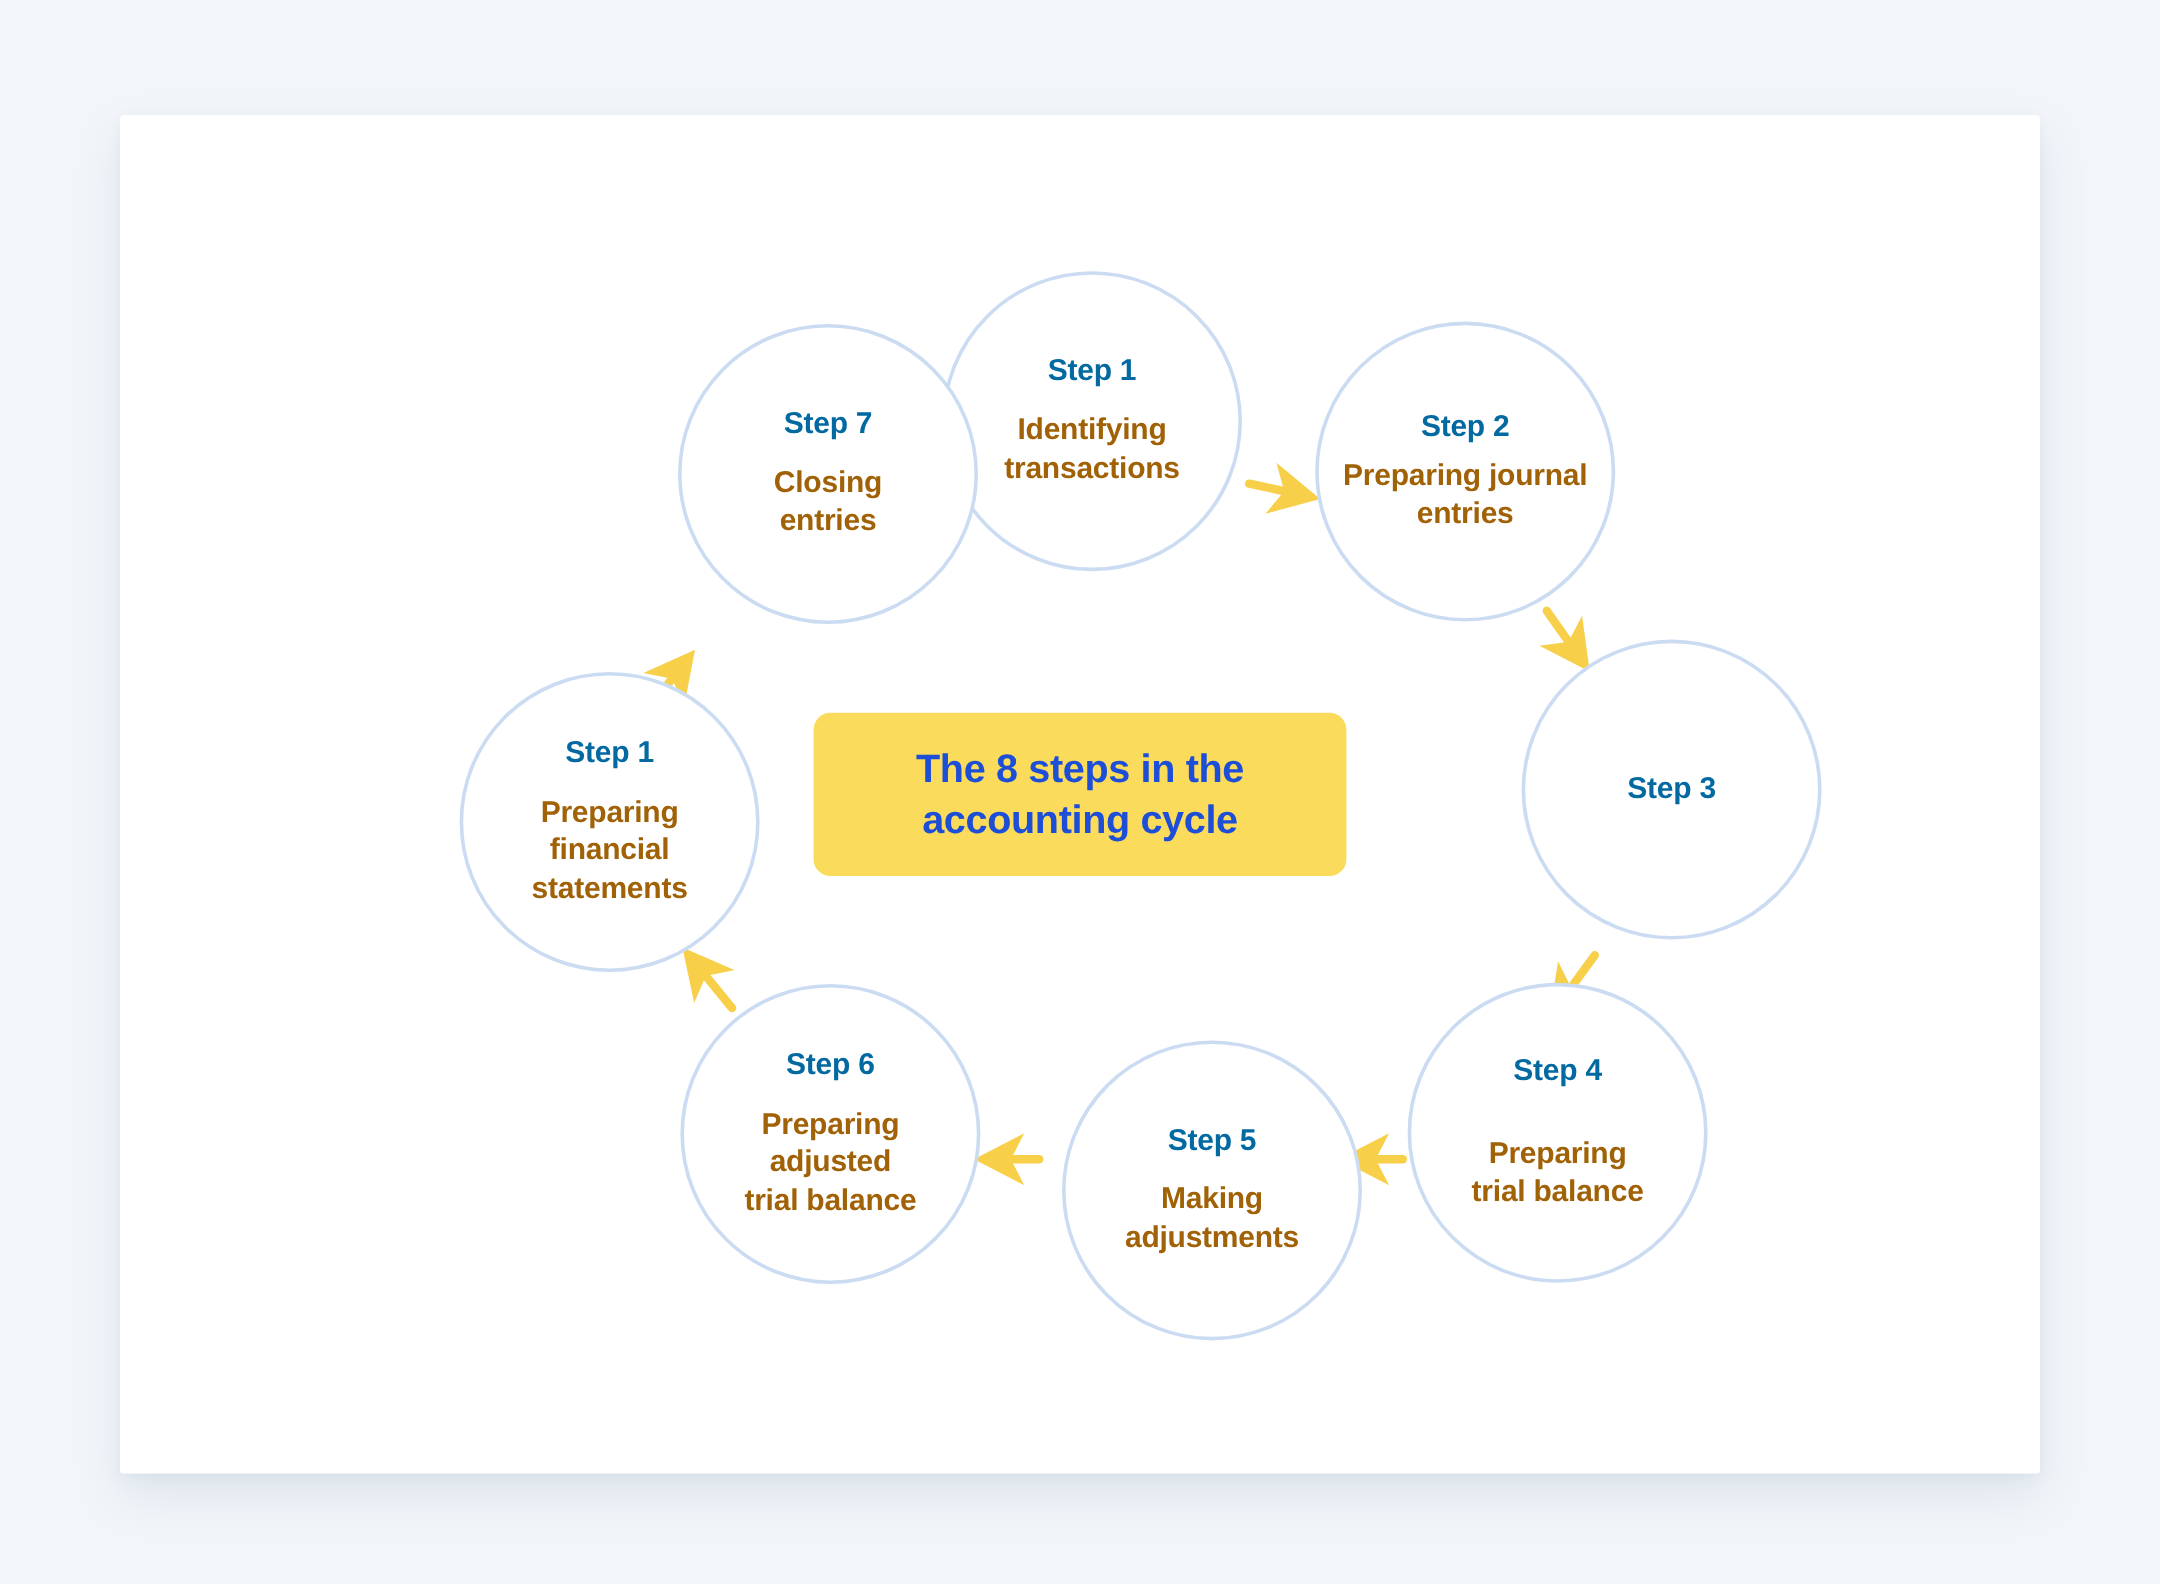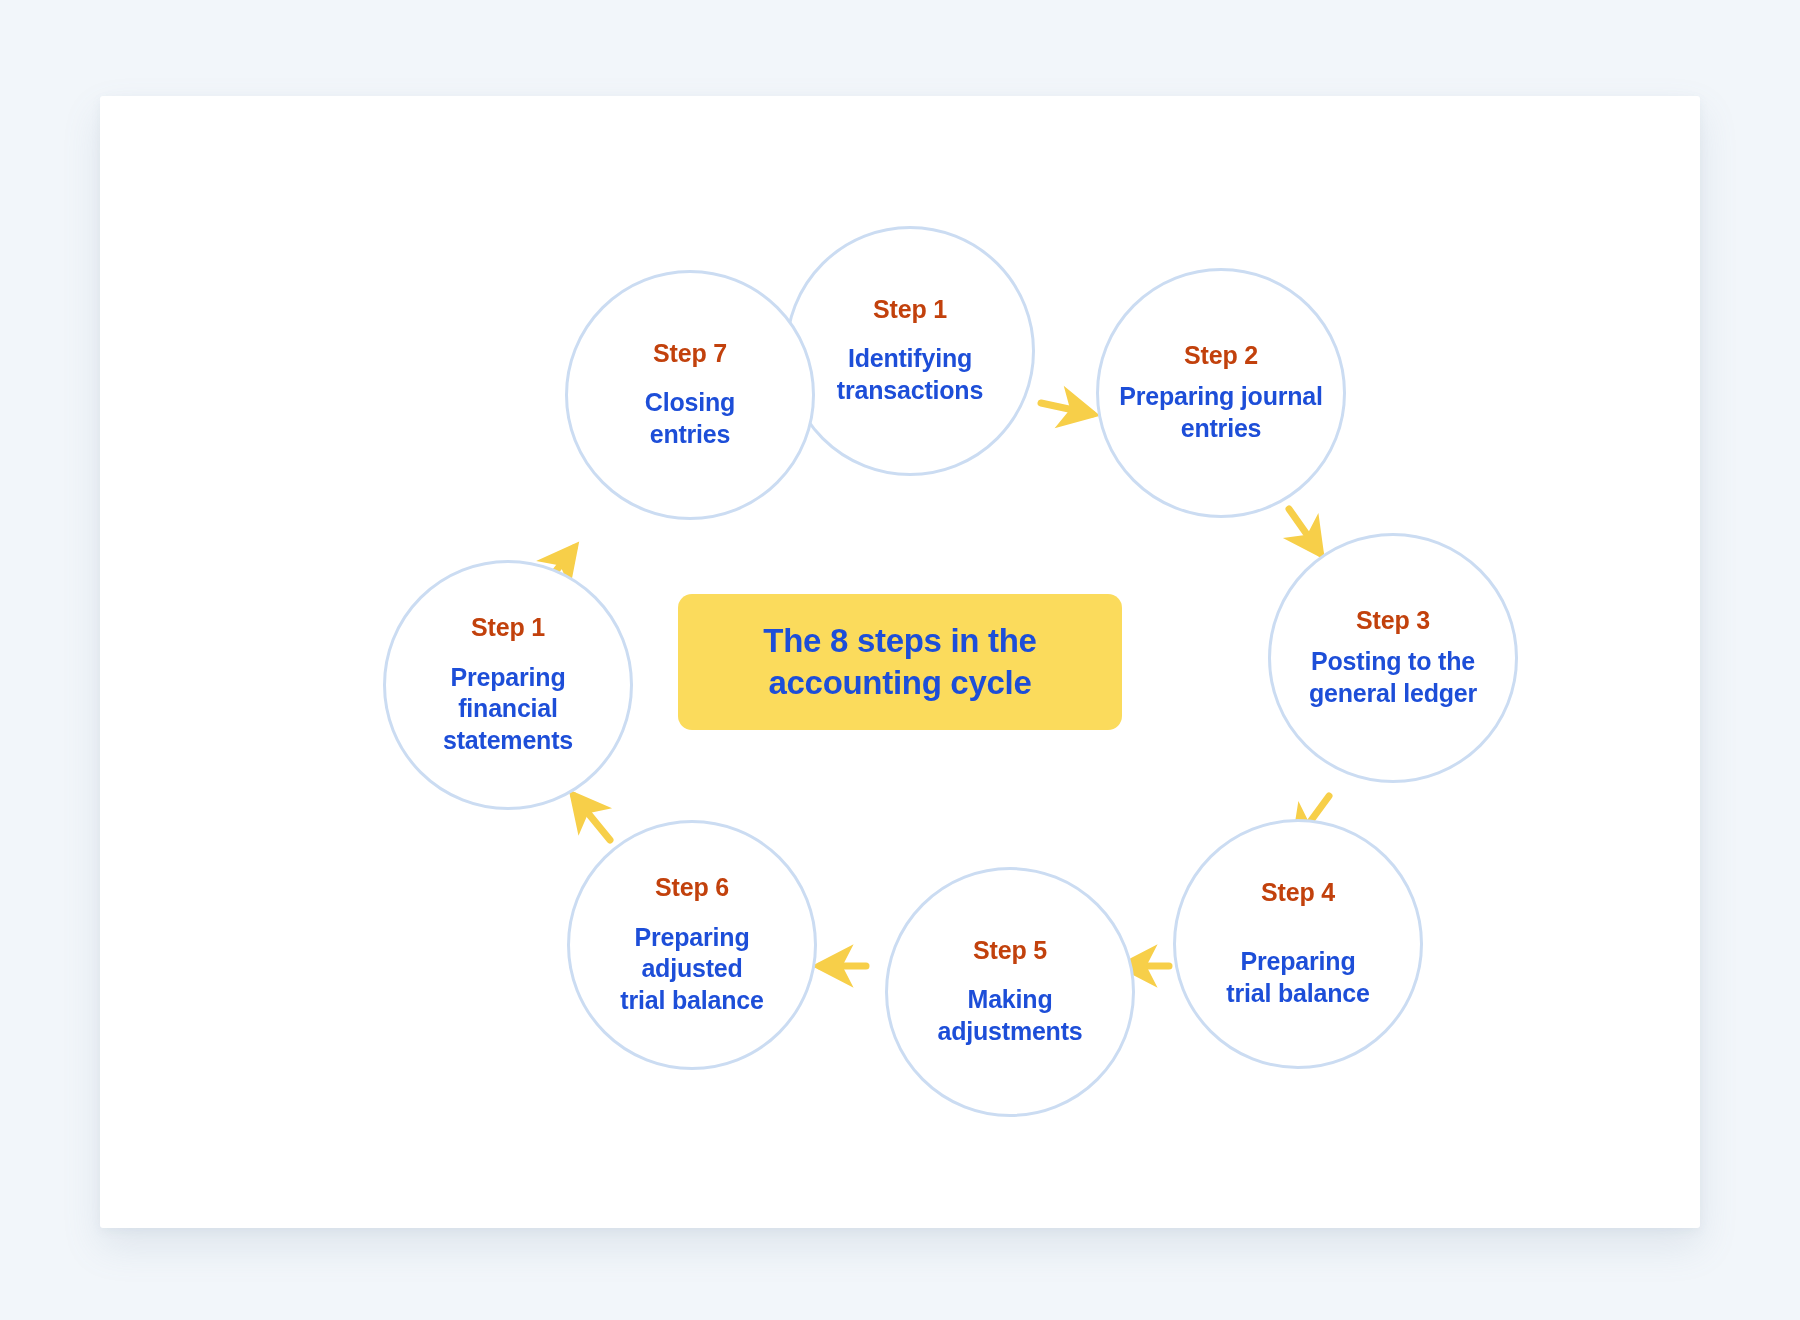--- a/index.html
+++ b/index.html
@@ -59,30 +59,30 @@
     display: flex;
     flex-direction: column;
     align-items: center;
     justify-content: center;
     text-align: center;
   }
 
   .node .step-title {
     font-size: 25px;
     font-weight: bold;
-    color: #c2410c;
+    color: #0369a1;
     letter-spacing: -0.2px;
     line-height: 1.1;
   }
 
   .node .step-desc {
     margin-top: 20px;
     font-size: 25px;
     font-weight: bold;
-    color: #1d4ed8;
+    color: #a16207;
     line-height: 1.26;
     letter-spacing: -0.2px;
     white-space: pre-line;
   }
 
   
   #node-1 { left: 685px; top: 130px;  width: 250px; height: 250px; }
   #node-2 { left: 996px; top: 172px;  width: 250px; height: 250px; }
   #node-3 { left: 1168px;top: 437px;  width: 250px; height: 250px; }
   #node-4 { left: 1073px;top: 723px;  width: 250px; height: 250px; gap: 28px; }
@@ -179,22 +179,20 @@
       </div>
 
       <div class="node" id="node-2">
         <div class="step-title">Step 2</div>
         <div class="step-desc">Preparing journal
 entries</div>
       </div>
 
       <div class="node" id="node-3">
         <div class="step-title">Step 3</div>
-        <div class="step-desc">Posting to the
-general ledger</div>
       </div>
 
       <div class="node" id="node-4">
         <div class="step-title">Step 4</div>
         <div class="step-desc">Preparing
 trial balance</div>
       </div>
 
       <div class="node" id="node-5">
         <div class="step-title">Step 5</div>

